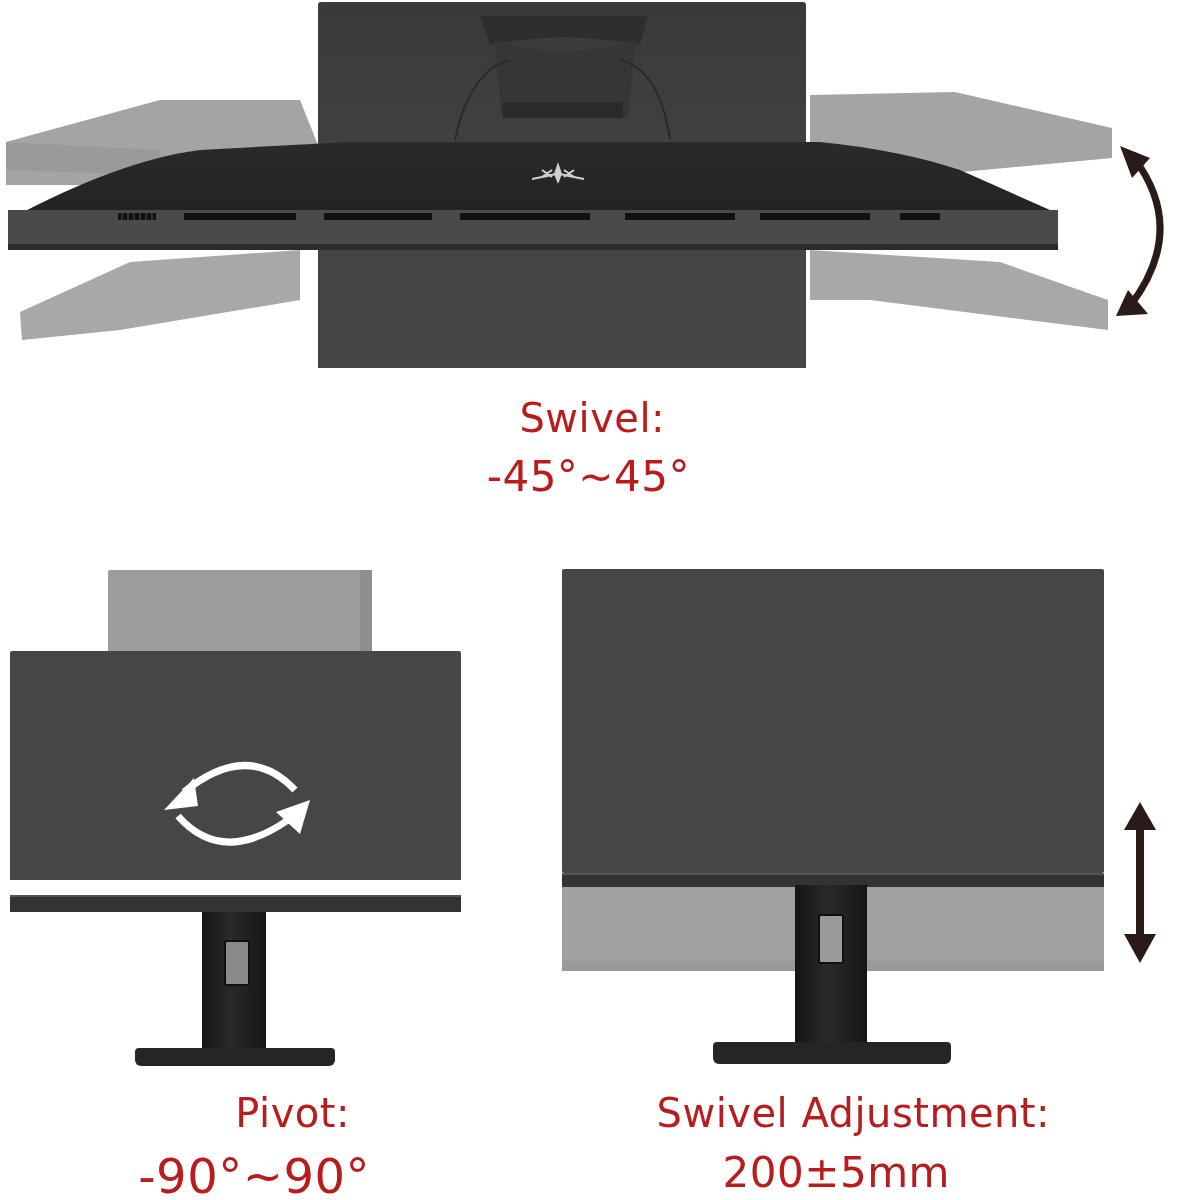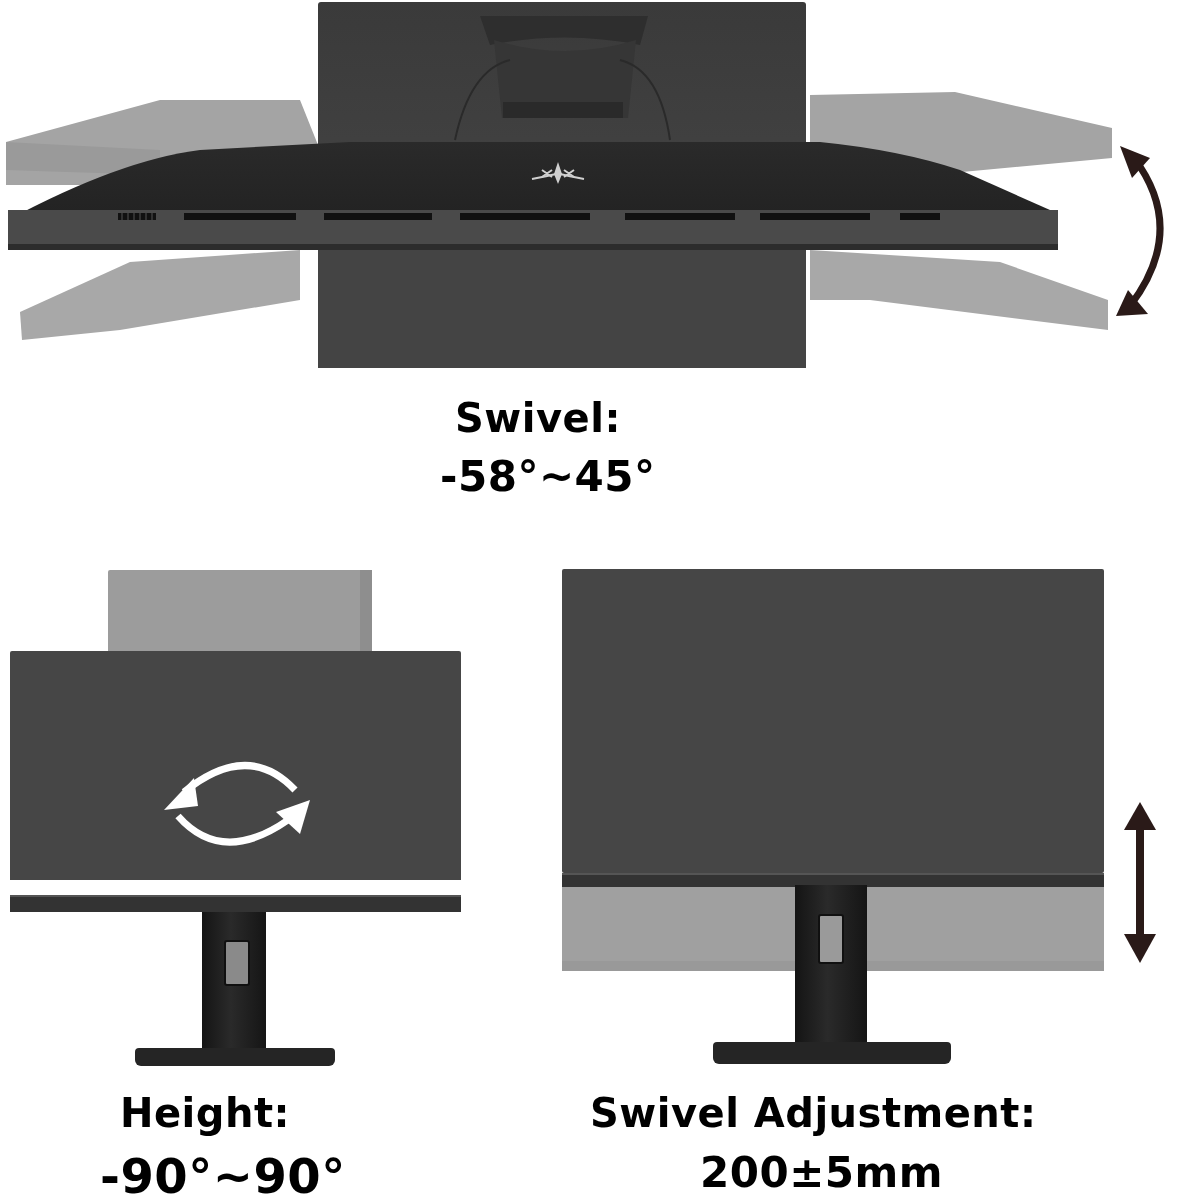--- a/index.html
+++ b/index.html
@@ -1,18 +1,18 @@
 <!DOCTYPE html>
 <html><head>
 <meta charset="utf-8">
 <style>
   html, body { margin:0; padding:0; background:#ffffff; }
   body { width:1190px; height:1200px; position:relative; overflow:hidden; font-family:"DejaVu Sans", "Liberation Sans", sans-serif; }
   .abs { position:absolute; }
-  .label { position:absolute; font-weight:bold; color:#000000; text-align:left; white-space:nowrap; letter-spacing:0.5px; }
+  .label { position:absolute; font-weight:normal; color:#b91c1c; text-align:right; white-space:nowrap; letter-spacing:0.5px; }
   svg { display:block; }
 </style>
 </head>
 <body>
 
 <div class="abs" style="left:0;top:0;width:1190px;height:380px;">
   <svg width="1190" height="380" viewBox="0 0 1190 380">
     <defs>
       <linearGradient id="backPanel" x1="0" y1="0" x2="0" y2="1">
         <stop offset="0" stop-color="#3a3a3a"></stop>
@@ -74,21 +74,21 @@
   <div class="abs" style="left:1110px;top:140px;width:70px;height:180px;">
     <svg width="70" height="180" viewBox="0 0 70 180">
       <path d="M24,18 Q78,90 20,166" stroke="#2a1a18" stroke-width="7" fill="none"></path>
       <polygon points="10,6 40,18 22,38" fill="#2a1a18"></polygon>
       <polygon points="6,176 38,174 18,150" fill="#2a1a18"></polygon>
     </svg>
   </div>
 </div>
 
 <div class="label" style="left:455px;top:395px;width:210px;font-size:40px;">Swivel:</div>
-<div class="label" style="left:440px;top:452px;width:250px;font-size:42px;">-58°~45°</div>
+<div class="label" style="left:440px;top:452px;width:250px;font-size:42px;">-45°~45°</div>
 
 <div class="abs" style="left:0;top:560px;width:480px;height:320px;">
   <svg width="480" height="320" viewBox="0 0 480 320">
 
     <rect x="108" y="10" width="264" height="308" rx="2" fill="#9c9c9c"></rect>
     <rect x="360" y="10" width="12" height="308" fill="#8e8e8e"></rect>
 
     <rect x="10" y="91" width="451" height="310" rx="2" fill="#464646"></rect>
   </svg>
 </div>
@@ -99,21 +99,21 @@
     <polygon points="4,60 34,28 38,56" fill="#ffffff"></polygon>
     <path d="M18,66 Q62,116 128,70" stroke="#ffffff" stroke-width="7" fill="none"></path>
     <polygon points="150,50 116,62 140,84" fill="#ffffff"></polygon>
   </svg>
 </div>
 
 <div class="abs" style="left:202px;top:912px;width:64px;height:150px;background:linear-gradient(90deg,#141414,#2a2a2a 45%,#151515);"></div>
 <div class="abs" style="left:224px;top:940px;width:22px;height:42px;background:#8a8a8a;border:2px solid #101010;border-radius:3px;"></div>
 <div class="abs" style="left:135px;top:1048px;width:200px;height:18px;background:#252525;border-radius:4px 4px 6px 6px;"></div>
 
-<div class="label" style="left:120px;top:1090px;width:230px;font-size:40px;">Height:</div>
+<div class="label" style="left:120px;top:1090px;width:230px;font-size:40px;">Pivot:</div>
 <div class="label" style="left:100px;top:1148px;width:270px;font-size:48px;">-90°~90°</div>
 
 <div class="abs" style="left:562px;top:885px;width:542px;height:76px;background:#a0a0a0;border-bottom:10px solid #999;"></div>
 <div class="abs" style="left:562px;top:569px;width:542px;height:304px;background:#464646;border-radius:2px;"></div>
 <div class="abs" style="left:562px;top:873px;width:542px;height:12px;background:#333333;border-top:2px solid #555;"></div>
 <div class="abs" style="left:795px;top:885px;width:72px;height:160px;background:linear-gradient(90deg,#141414,#2a2a2a 45%,#151515);"></div>
 <div class="abs" style="left:818px;top:914px;width:22px;height:46px;background:#9a9a9a;border:2px solid #101010;border-radius:3px;"></div>
 <div class="abs" style="left:713px;top:1042px;width:238px;height:22px;background:#252525;border-radius:4px 4px 6px 6px;"></div>
 <div class="abs" style="left:1120px;top:800px;width:40px;height:165px;">
   <svg width="40" height="165" viewBox="0 0 40 165">

